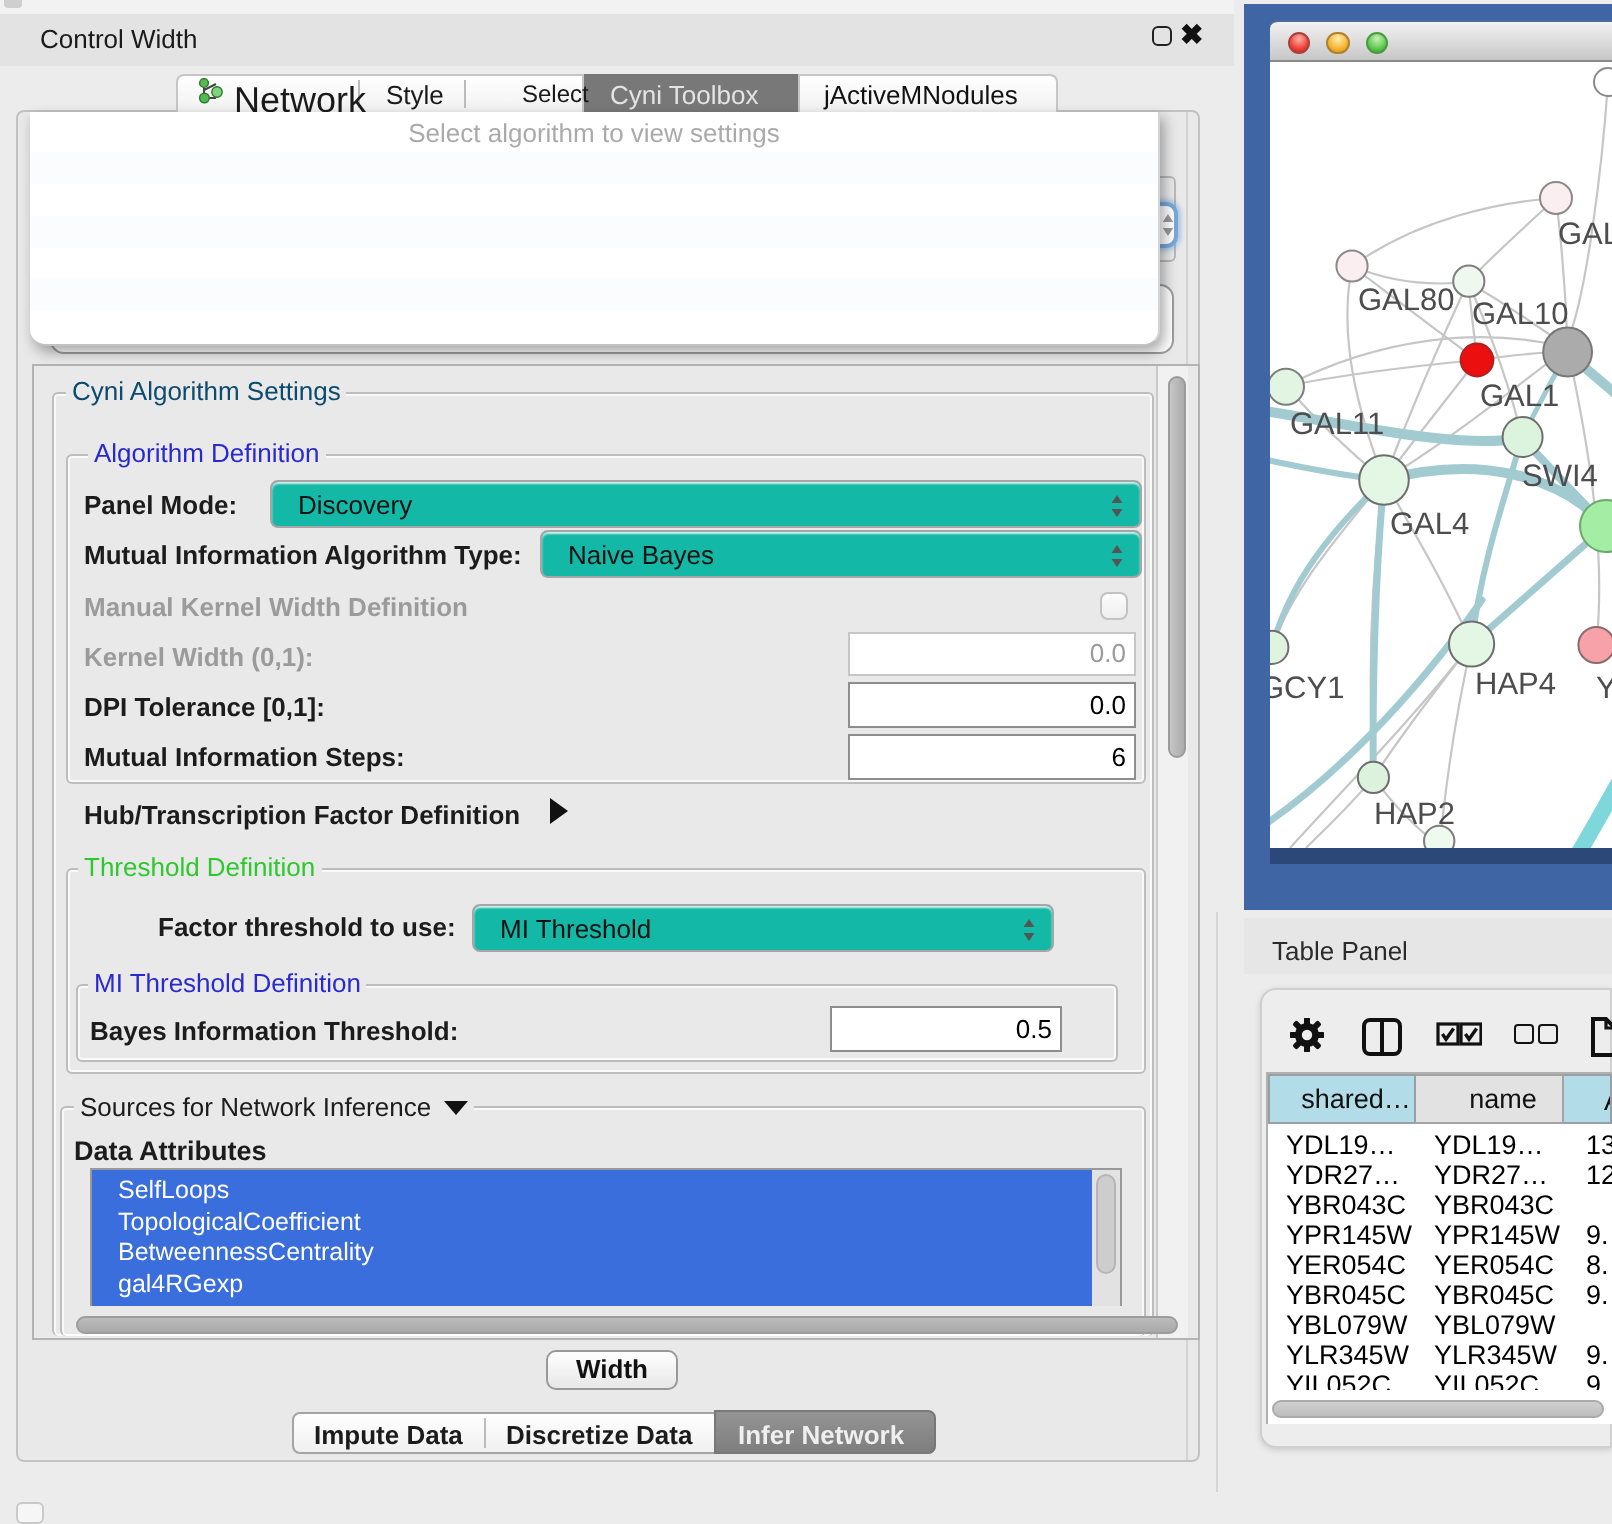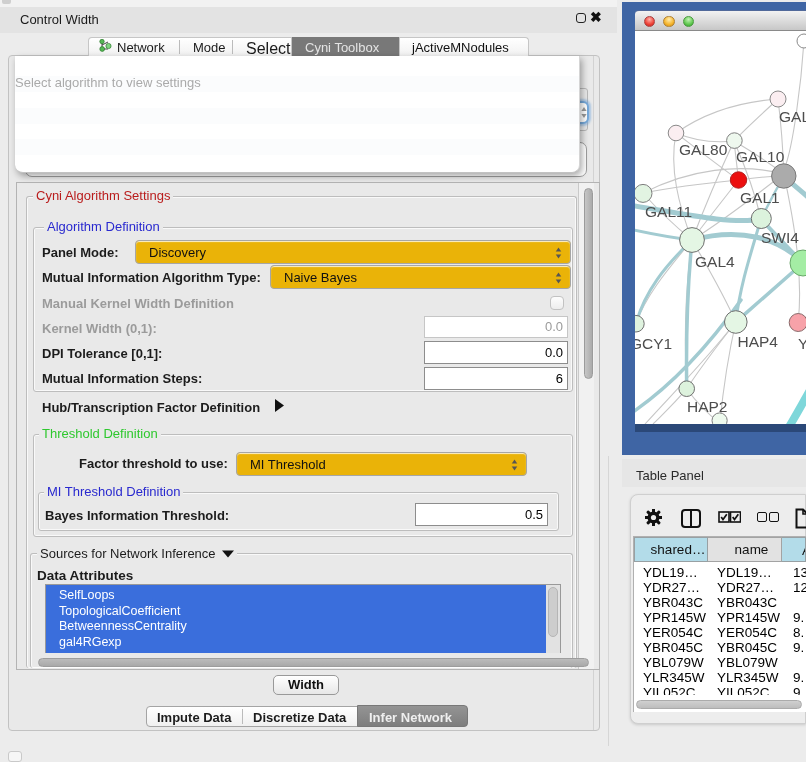--- a/index.html
+++ b/index.html
@@ -1,19 +1,19 @@
 <!DOCTYPE html>
 <html><head><meta charset="utf-8">
 <style>
 *{margin:0;padding:0;box-sizing:border-box}
 html,body{width:806px;height:762px;overflow:hidden}
 body{font-family:"Liberation Sans",sans-serif;background:#ececec;position:relative}
 .abs{position:absolute}
 .b13{font-weight:bold;font-size:13px;color:#1c1c1c}
-.combo{position:absolute;background:#eab308;border:1px solid #a6a6a6;border-radius:4px;font-size:13px;color:#111;box-shadow:inset 0 1px 1px rgba(255,255,255,.8)}
+.combo{position:absolute;background:#14b8a6;border:1px solid #a6a6a6;border-radius:4px;font-size:13px;color:#111;box-shadow:inset 0 1px 1px rgba(255,255,255,.8)}
 .combo .ct{position:absolute;left:13px;top:4px}
 .arrows{position:absolute;right:8px;top:5px;width:7px;height:14px}
 .fld{position:absolute;background:#fff;border:1px solid #8d8d8d;font-size:13px;color:#000;text-align:right;padding-right:4px}
 .grp{position:absolute;border:1px solid #bdbdbd;border-radius:3px;box-shadow:inset 0 0 0 1px rgba(255,255,255,.7)}
 .glab{position:absolute;background:#e9e9e9;padding:0 3px;font-size:13px;font-weight:normal;line-height:13px}
 </style></head>
 <body>
 
 <div class="abs" style="left:0;top:0;width:617px;height:7px;background:#f2f2f2"></div>
 <div class="abs" style="left:2px;top:0;width:9px;height:4px;background:#cfcfcf;border-radius:0 0 2px 2px"></div>
@@ -30,41 +30,41 @@
 <div class="abs" style="left:292px;top:37px;width:107px;height:19px;background:#787878"></div>
 <div class="abs" style="left:399px;top:37px;width:130px;height:19px;background:linear-gradient(#ffffff,#f1f1f1);border:1px solid #c6c6c6;border-bottom:none;border-radius:0 4px 0 0"></div>
 <div class="abs" style="left:179px;top:40px;width:1px;height:14px;background:#bbb"></div>
 <div class="abs" style="left:232px;top:40px;width:1px;height:14px;background:#bbb"></div>
 <svg class="abs" style="left:99px;top:39px" width="13" height="14" viewBox="0 0 13 14">
 <path d="M3 3 L3 10 M3 10 L9 10 M3 6 L9 3" stroke="#444" stroke-width="1" fill="none"></path>
 <circle cx="3" cy="2.5" r="2.2" fill="#55b855" stroke="#2a7a2a" stroke-width=".7"></circle>
 <circle cx="3.2" cy="10" r="2.4" fill="#55b855" stroke="#2a7a2a" stroke-width=".7"></circle>
 <circle cx="9.5" cy="7" r="2.6" fill="#7fd47f" stroke="#2a7a2a" stroke-width=".7"></circle>
 </svg>
-<div class="abs" style="left:117px;top:40px;font-size:13px;color:#1a1a1a">Network</div>
-<div class="abs" style="left:193px;top:40px;font-size:13px;color:#1a1a1a">Mode</div>
-<div class="abs" style="left:246px;top:40px;font-size:16px;color:#1a1a1a">Select</div>
+<div class="abs" style="left:117px;top:40px;font-size:18px;color:#1a1a1a">Network</div>
+<div class="abs" style="left:193px;top:40px;font-size:13px;color:#1a1a1a">Style</div>
+<div class="abs" style="left:261px;top:40px;font-size:12px;color:#1a1a1a">Select</div>
 <div class="abs" style="left:305px;top:40px;font-size:13px;color:#e4e4e4">Cyni Toolbox</div>
 <div class="abs" style="left:412px;top:40px;font-size:13px;color:#111">jActiveMNodules</div>
 
 <div class="abs" style="left:25px;top:88px;width:563px;height:43px;border:1px solid #b9b9b9;border-radius:3px;background:#e9e9e9"></div>
 <div class="abs" style="left:25px;top:142px;width:562px;height:35px;border:1.5px solid #9d9d9d;border-radius:7px;background:#fff"></div>
 <div class="abs" style="left:30px;top:101px;width:559px;height:23px;background:#fff;border:2px solid #76a9da;border-radius:6px;box-shadow:0 0 2px 1.5px rgba(100,158,218,.45)"></div>
 <svg class="abs" style="left:581px;top:107px" width="6" height="11" viewBox="0 0 6 11">
     <path d="M3 0 L5.6 4 L.4 4 Z" fill="#999"></path>
     <path d="M3 11 L5.6 7 L.4 7 Z" fill="#999"></path>
   </svg>
 
 <div class="abs" style="left:16px;top:182px;width:584px;height:488px;background:#e9e9e9;border:1px solid #b3b3b3"></div>
 
 <div class="abs" style="left:578px;top:183px;width:16px;height:486px;background:#f1f1f1;border-left:1px solid #c9c9c9"></div>
 <div class="abs" style="left:583.5px;top:188px;width:9px;height:191px;background:linear-gradient(90deg,#c6c6c6,#ababab);border:1px solid #9b9b9b;border-radius:5px"></div>
 
 <div class="grp" style="left:26px;top:196px;width:551px;height:472px;border-bottom:none"></div>
-<div class="glab" style="left:33px;top:189px;color:#b91c1c">Cyni Algorithm Settings</div>
+<div class="glab" style="left:33px;top:189px;color:#0c4a6e">Cyni Algorithm Settings</div>
 
 <div class="grp" style="left:33px;top:227px;width:540px;height:165px"></div>
 <div class="glab" style="left:44px;top:220px;color:#2929cf">Algorithm Definition</div>
 <div class="abs b13" style="left:42px;top:245px">Panel Mode:</div>
 <div class="combo" style="left:135px;top:240px;width:436px;height:24px">
     <span class="ct">Discovery</span>
 <svg class="arrows" viewBox="0 0 9 16">
       <path d="M4.5 1 L8 6 L1 6 Z" fill="#555"></path>
       <path d="M4.5 15 L8 10 L1 10 Z" fill="#555"></path>
     </svg>
@@ -96,21 +96,21 @@
 <div class="combo" style="left:236px;top:452px;width:291px;height:24px">
     <span class="ct">MI Threshold</span>
 <svg class="arrows" viewBox="0 0 9 16">
       <path d="M4.5 1 L8 6 L1 6 Z" fill="#555"></path>
       <path d="M4.5 15 L8 10 L1 10 Z" fill="#555"></path>
     </svg>
   </div>
 <div class="grp" style="left:38px;top:492px;width:521px;height:39px"></div>
 <div class="glab" style="left:44px;top:485px;color:#2929cf">MI Threshold Definition</div>
 <div class="abs b13" style="left:45px;top:508px">Bayes Information Threshold:</div>
-<div class="fld" style="left:415px;top:503px;width:133px;height:23px;line-height:21px">0.5</div>
+<div class="fld" style="left:415px;top:503px;width:116px;height:23px;line-height:21px">0.5</div>
 
 <div class="grp" style="left:30px;top:553px;width:543px;height:115px;border-bottom:none"></div>
 <div class="abs" style="left:37px;top:546px;background:#e9e9e9;padding:0 3px;font-size:13px;color:#1c1c1c">Sources for Network Inference
 <svg style="margin-left:3px" width="12" height="8" viewBox="0 0 12 8">
       <path d="M0 .5 L12 .5 L6 7.5 Z" fill="#111"></path>
     </svg></div>
 <div class="abs b13" style="left:37px;top:568px;font-size:13.5px">Data Attributes</div>
 
 <div class="abs" style="left:45px;top:584px;width:516px;height:69px;background:#fff;border:1px solid #999"></div>
 <div class="abs" style="left:46px;top:585px;width:500px;height:68px;background:#3a6edc"></div>
@@ -126,21 +126,21 @@
 <div class="abs" style="left:357px;top:705px;width:111px;height:22px;background:linear-gradient(#949494,#7e7e7e);border:1px solid #787878;border-radius:0 4px 4px 0"></div>
 <div class="abs b13" style="left:157px;top:710px">Impute Data</div>
 <div class="abs b13" style="left:253px;top:710px">Discretize Data</div>
 <div class="abs" style="left:369px;top:710px;font-size:13px;font-weight:bold;color:#efefef">Infer Network</div>
 <div class="abs" style="left:8px;top:751px;width:14px;height:11px;background:#f6f6f6;border:1px solid #c9c9c9;border-radius:3px"></div>
 
 <div class="abs" style="left:15px;top:56px;width:565px;height:117px;background:#fff;border-radius:0 0 8px 8px;box-shadow:2px 3px 7px rgba(0,0,0,.35);border-bottom:1px solid #c2c2c2;border-right:1px solid #d5d5d5;z-index:30">
 <div style="position:absolute;left:0;top:20px;width:100%;height:16px;background:#fbfcfd"></div>
 <div style="position:absolute;left:0;top:52px;width:100%;height:16px;background:#fbfcfd"></div>
 <div style="position:absolute;left:0;top:83px;width:100%;height:16px;background:#fbfcfd"></div>
-<div style="position:absolute;left:0;top:19px;width:100%;text-align:left;font-size:13px;color:#aaa">Select algorithm to view settings</div>
+<div style="position:absolute;left:0;top:3px;width:100%;text-align:center;font-size:13px;color:#aaa">Select algorithm to view settings</div>
 </div>
 
 <div class="abs" style="left:622px;top:2px;width:184px;height:453px;background:#3f65a4"></div>
 <div class="abs" style="left:635px;top:424px;width:171px;height:8px;background:#2b4878"></div>
 <div class="abs" style="left:635px;top:10px;width:171px;height:21px;background:linear-gradient(#f2f2f2,#c7c7c7);border-top:1px solid #51699a;border-bottom:1px solid #8a8a8a;border-radius:4px 0 0 0"></div>
 <div class="abs" style="left:643.5px;top:15.5px;width:11.5px;height:11.5px;border-radius:50%;background:radial-gradient(circle at 50% 28%,#ffb0a8,#ee4338 60%,#c62016);border:.5px solid #a84040"></div>
 <div class="abs" style="left:663px;top:15.5px;width:11.5px;height:11.5px;border-radius:50%;background:radial-gradient(circle at 50% 28%,#ffedb0,#f5b52e 60%,#cf8a10);border:.5px solid #b08030"></div>
 <div class="abs" style="left:682.5px;top:15.5px;width:11.5px;height:11.5px;border-radius:50%;background:radial-gradient(circle at 50% 28%,#c4f2b4,#62c952 60%,#2f9a24);border:.5px solid #4a9a40"></div>
 <svg class="abs" style="left:635px;top:31px;background:#fff" width="171" height="393" viewBox="0 0 171 393">
 <g fill="none" stroke="#c6c6c6" stroke-width="1.1">

